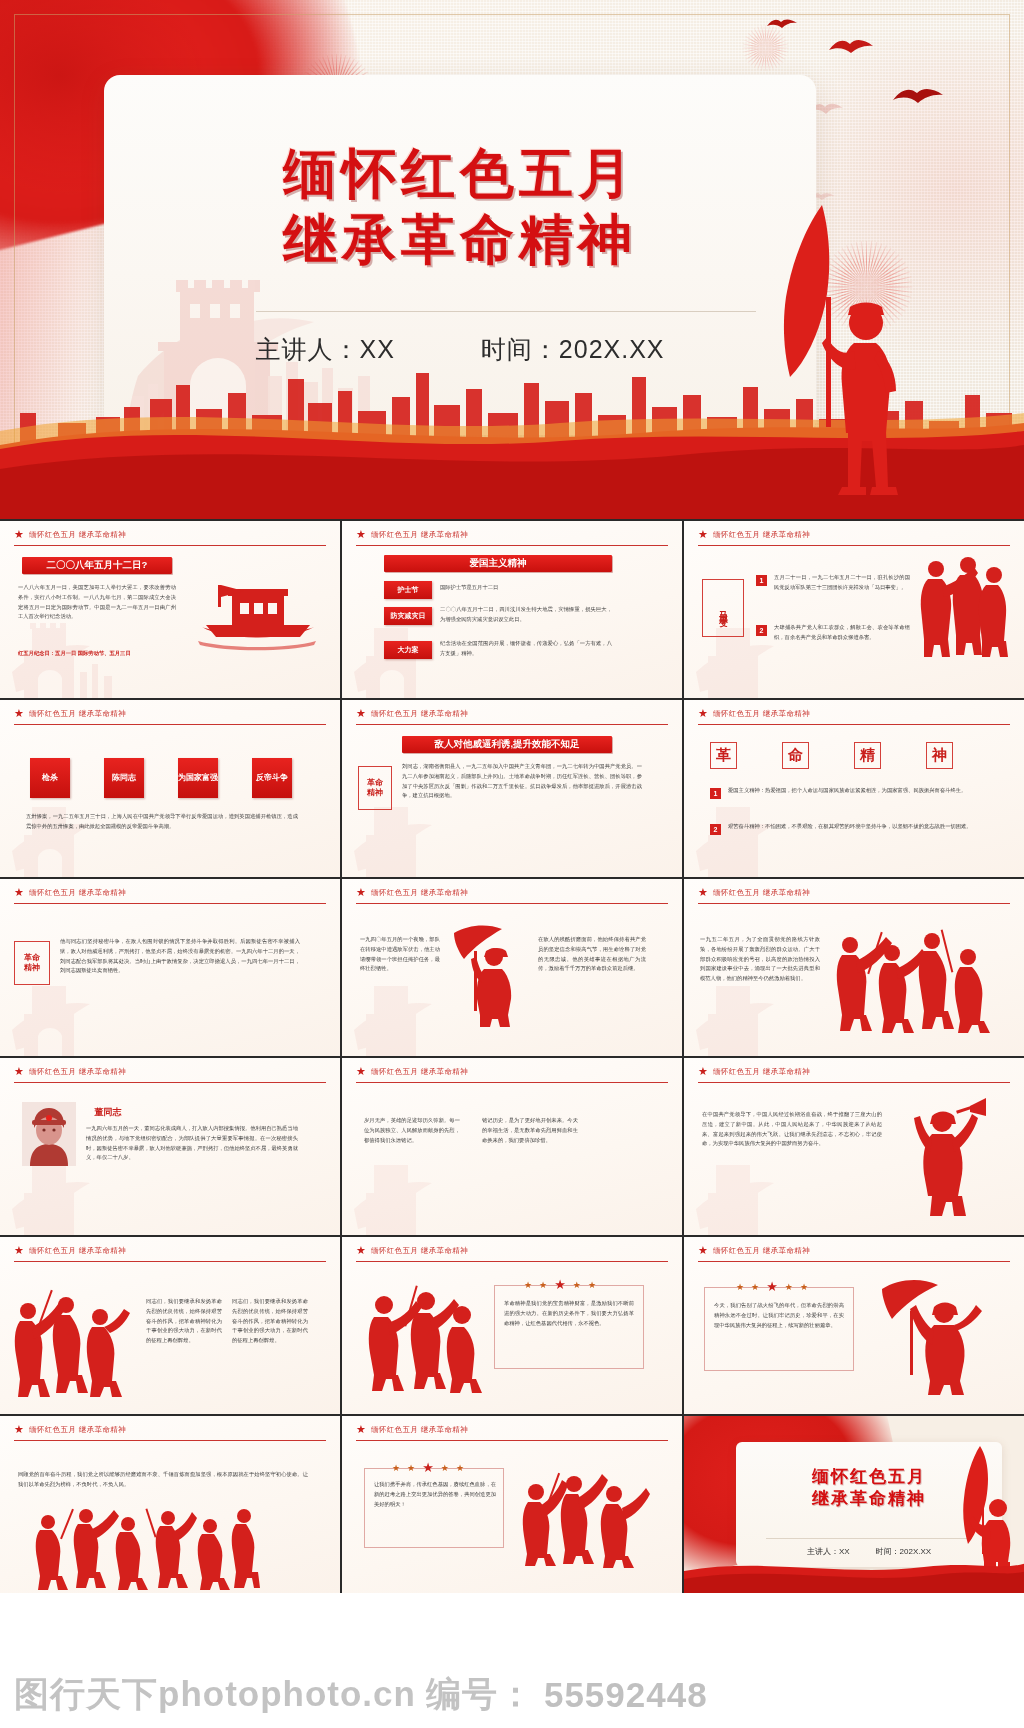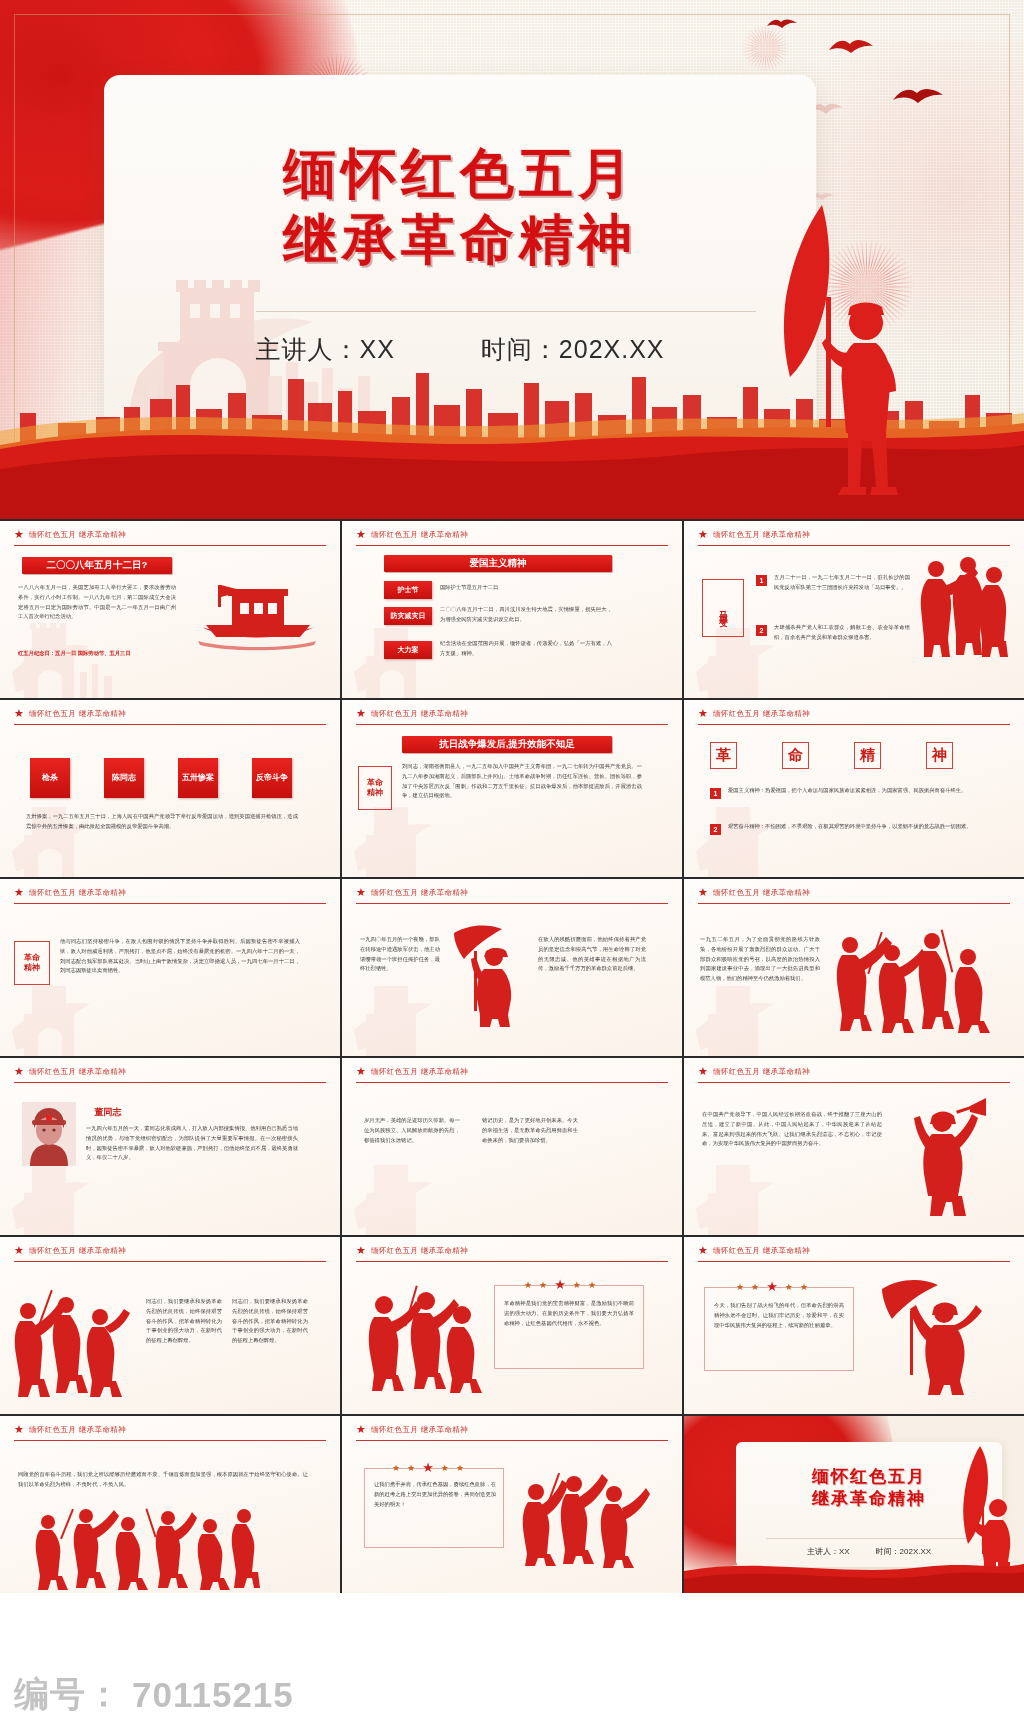--- a/index.html
+++ b/index.html
@@ -637,41 +637,41 @@
               <path d="M34 86 L34 64 A13 13 0 0 1 58 64 L58 86 Z" fill="#fcf0ee"></path>
             </g>
           </svg>
       </div>
       <div class="slide-head">
         <span class="star">★</span>
         <span class="slide-head-txt">缅怀红色五月 继承革命精神</span>
       </div>
       <div class="redbox" style="left:30px;top:58px;width:40px;height:40px;">枪杀</div>
       <div class="redbox" style="left:104px;top:58px;width:40px;height:40px;">陈同志</div>
-      <div class="redbox" style="left:178px;top:58px;width:40px;height:40px;">五卅惨案</div>
+      <div class="redbox" style="left:178px;top:58px;width:40px;height:40px;">为国家富强</div>
       <div class="redbox" style="left:252px;top:58px;width:40px;height:40px;">反帝斗争</div>
       <div class="body-txt" style="left:26px;top:112px;width:272px;">五卅惨案，一九二五年五月三十日，上海人民在中国共产党领导下举行反帝爱国运动，遭到英国巡捕开枪镇压，造成震惊中外的五卅惨案，由此掀起全国规模的反帝爱国斗争高潮。</div>
     </div>
 
     <div class="slide">
       <div class="slide-bg"></div>
       <div class="slide-wm">
         <svg width="150" height="92" viewBox="0 0 150 92">
             <g fill="#e9b3ad" opacity=".8">
               <path d="M8 58 C32 36 60 28 86 32 C68 42 52 54 40 70 L12 78 Z"></path>
               <rect x="28" y="14" width="34" height="28"></rect>
               <path d="M20 42 L70 42 L70 86 L20 86 Z"></path>
             </g>
           </svg>
       </div>
       <div class="slide-head">
         <span class="star">★</span>
         <span class="slide-head-txt">缅怀红色五月 继承革命精神</span>
       </div>
-      <div class="banner" style="left:60px;top:36px;width:210px;">抗日战争爆发后,提升效能不知足</div>
+      <div class="banner" style="left:60px;top:36px;width:210px;">敌人对他威逼利诱,提升效能不知足</div>
       <div class="outline-box" style="left:16px;top:66px;width:34px;height:44px;font-size:8px;">
         <span style="width:18px;">革命精神</span>
       </div>
       <div class="body-txt" style="left:60px;top:62px;width:240px;">刘同志，湖南省衡阳县人，一九二五年加入中国共产主义青年团，一九二七年转为中国共产党党员。一九二八年参加湘南起义，后随部队上井冈山。土地革命战争时期，历任红军连长、营长、团长等职，参加了中央苏区历次反「围剿」作战和二万五千里长征。抗日战争爆发后，他率部挺进敌后，开展游击战争，建立抗日根据地。</div>
     </div>
 
     <div class="slide">
       <div class="slide-bg"></div>
       <div class="slide-wm">
         <svg width="150" height="92" viewBox="0 0 150 92">
@@ -1072,17 +1072,18 @@
           <svg width="342" height="34" viewBox="0 0 342 34" preserveAspectRatio="none">
             <path d="M0 12 C80 -2 160 18 240 8 C290 2 320 12 342 4 L342 34 L0 34 Z" fill="#d71c18"></path>
             <path d="M0 20 C90 6 170 26 250 16 C300 10 325 18 342 12 L342 34 L0 34 Z" fill="#b9110e" opacity=".8"></path>
           </svg>
         </div>
       </div>
     </div>
   </div>
 
   <div class="watermark">
+    <span>图行天下photophoto.cn</span>
     <span>编号：</span>
-    <span class="wm-num">70115215</span>
+    <span class="wm-num">55592448</span>
   </div>
 
 </div>
 
 </body></html>

